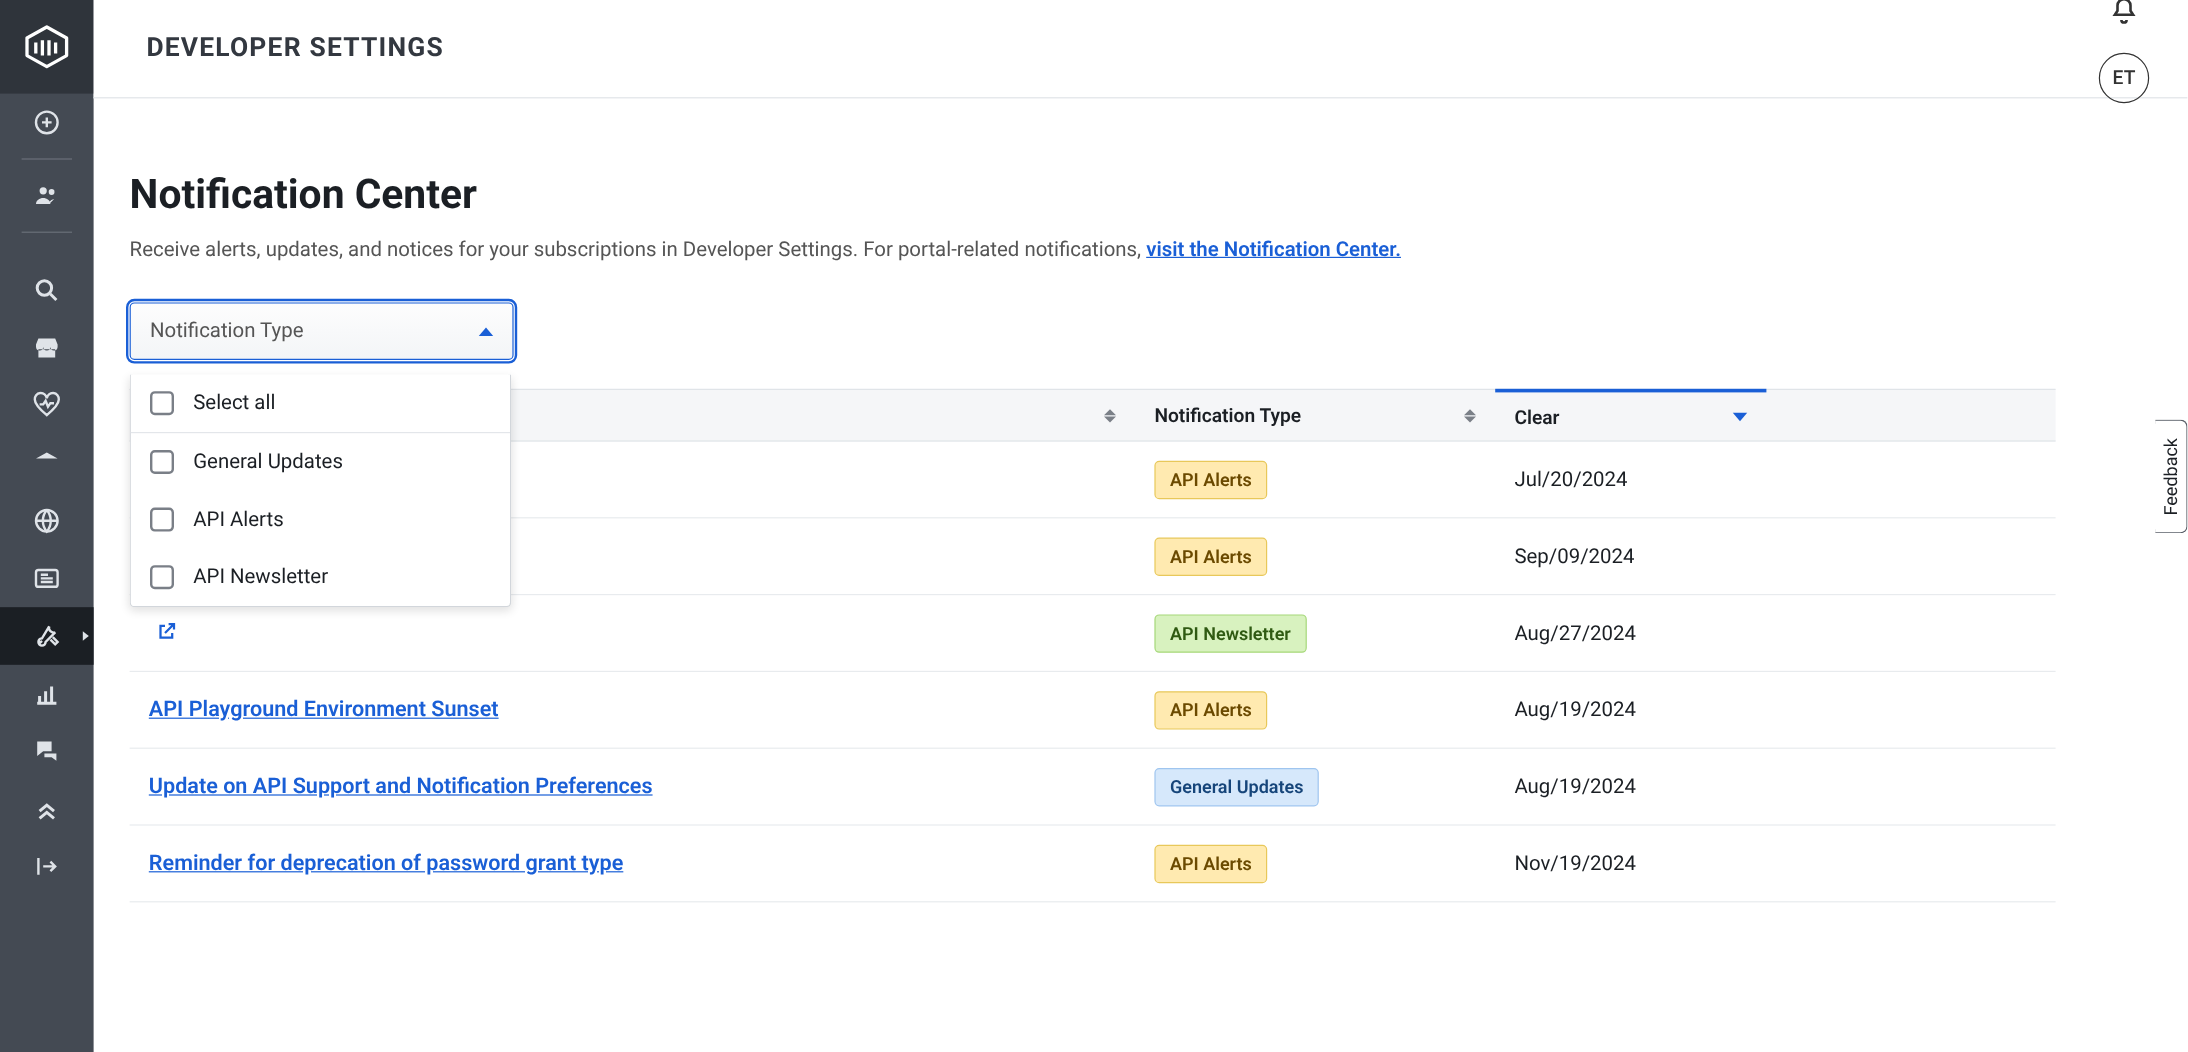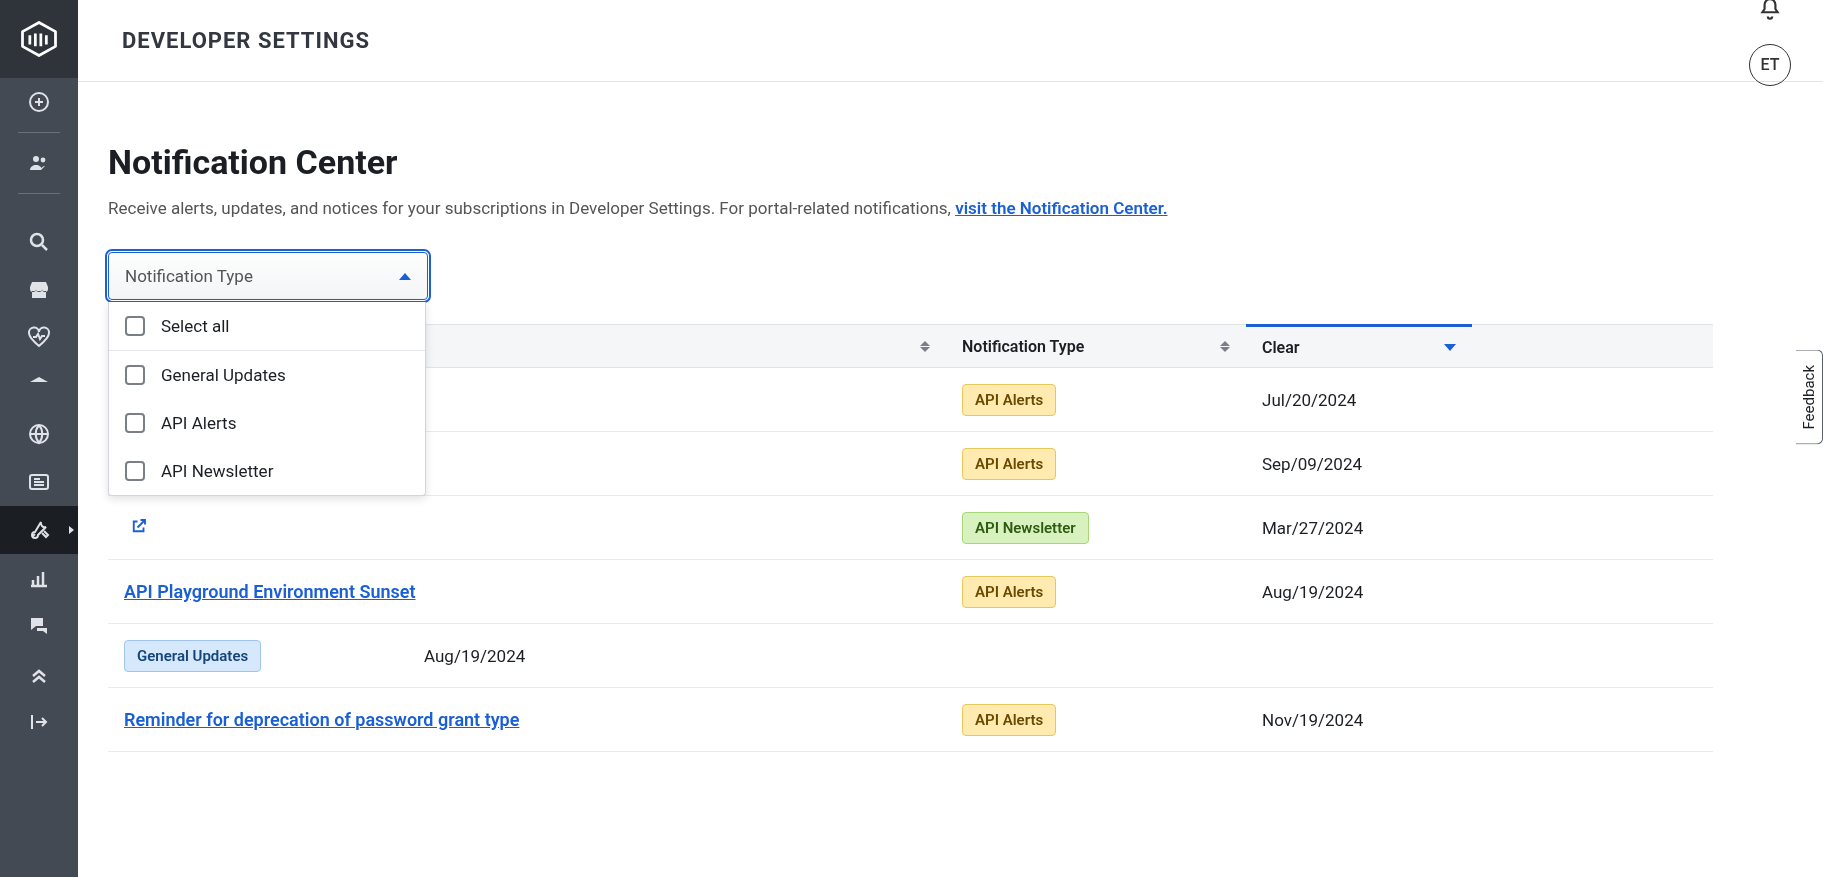--- a/index.html
+++ b/index.html
@@ -116,21 +116,21 @@
 .filter-trigger .caret {
   width:0; height:0;
   border-left:6px solid transparent;
   border-right:6px solid transparent;
   border-bottom:7px solid #1a5fd6;
 }
 
 
 .dropdown {
   position:absolute;
-  left:0; top:50px;
+  left:0; top:60px;
   width:318px;
   background:#fff;
   border:1px solid #d2d6db;
   border-top:none;
   border-radius:0 0 4px 4px;
   box-shadow:0 3px 8px rgba(0,0,0,0.12);
   z-index:50;
 }
 .dd-option {
   display:flex; align-items:center; gap:16px;
@@ -392,28 +392,29 @@
         <div class="row">
           <div class="td notif"><a href="#">) Maintenance</a></div>
           <div class="td type"><span class="badge api-alerts">API Alerts</span></div>
           <div class="td date">Sep/09/2024</div>
         </div>
         <div class="row">
           <div class="td notif"><a href="#"></a><span class="ext-icon"><svg width="18" height="18" viewBox="0 0 24 24">
                 <path d="M14 4 h6 v6 M20 4 L10 14 M18 14 v5 H5 V6 h5" fill="none" stroke="#1a5fd6" stroke-width="2.5"></path>
               </svg></span></div>
           <div class="td type"><span class="badge api-newsletter">API Newsletter</span></div>
-          <div class="td date">Mar/27/2024</div>
+          <div class="td date">Aug/27/2024</div>
         </div>
         <div class="row">
           <div class="td notif"><a href="#">API Playground Environment Sunset</a></div>
           <div class="td type"><span class="badge api-alerts">API Alerts</span></div>
           <div class="td date">Aug/19/2024</div>
         </div>
         <div class="row">
+          <div class="td notif"><a href="#">Update on API Support and Notification Preferences</a></div>
           <div class="td type"><span class="badge general-updates">General Updates</span></div>
           <div class="td date">Aug/19/2024</div>
         </div>
         <div class="row">
           <div class="td notif"><a href="#">Reminder for deprecation of password grant type</a></div>
           <div class="td type"><span class="badge api-alerts">API Alerts</span></div>
           <div class="td date">Nov/19/2024</div>
         </div>
       </div>
   </div>

